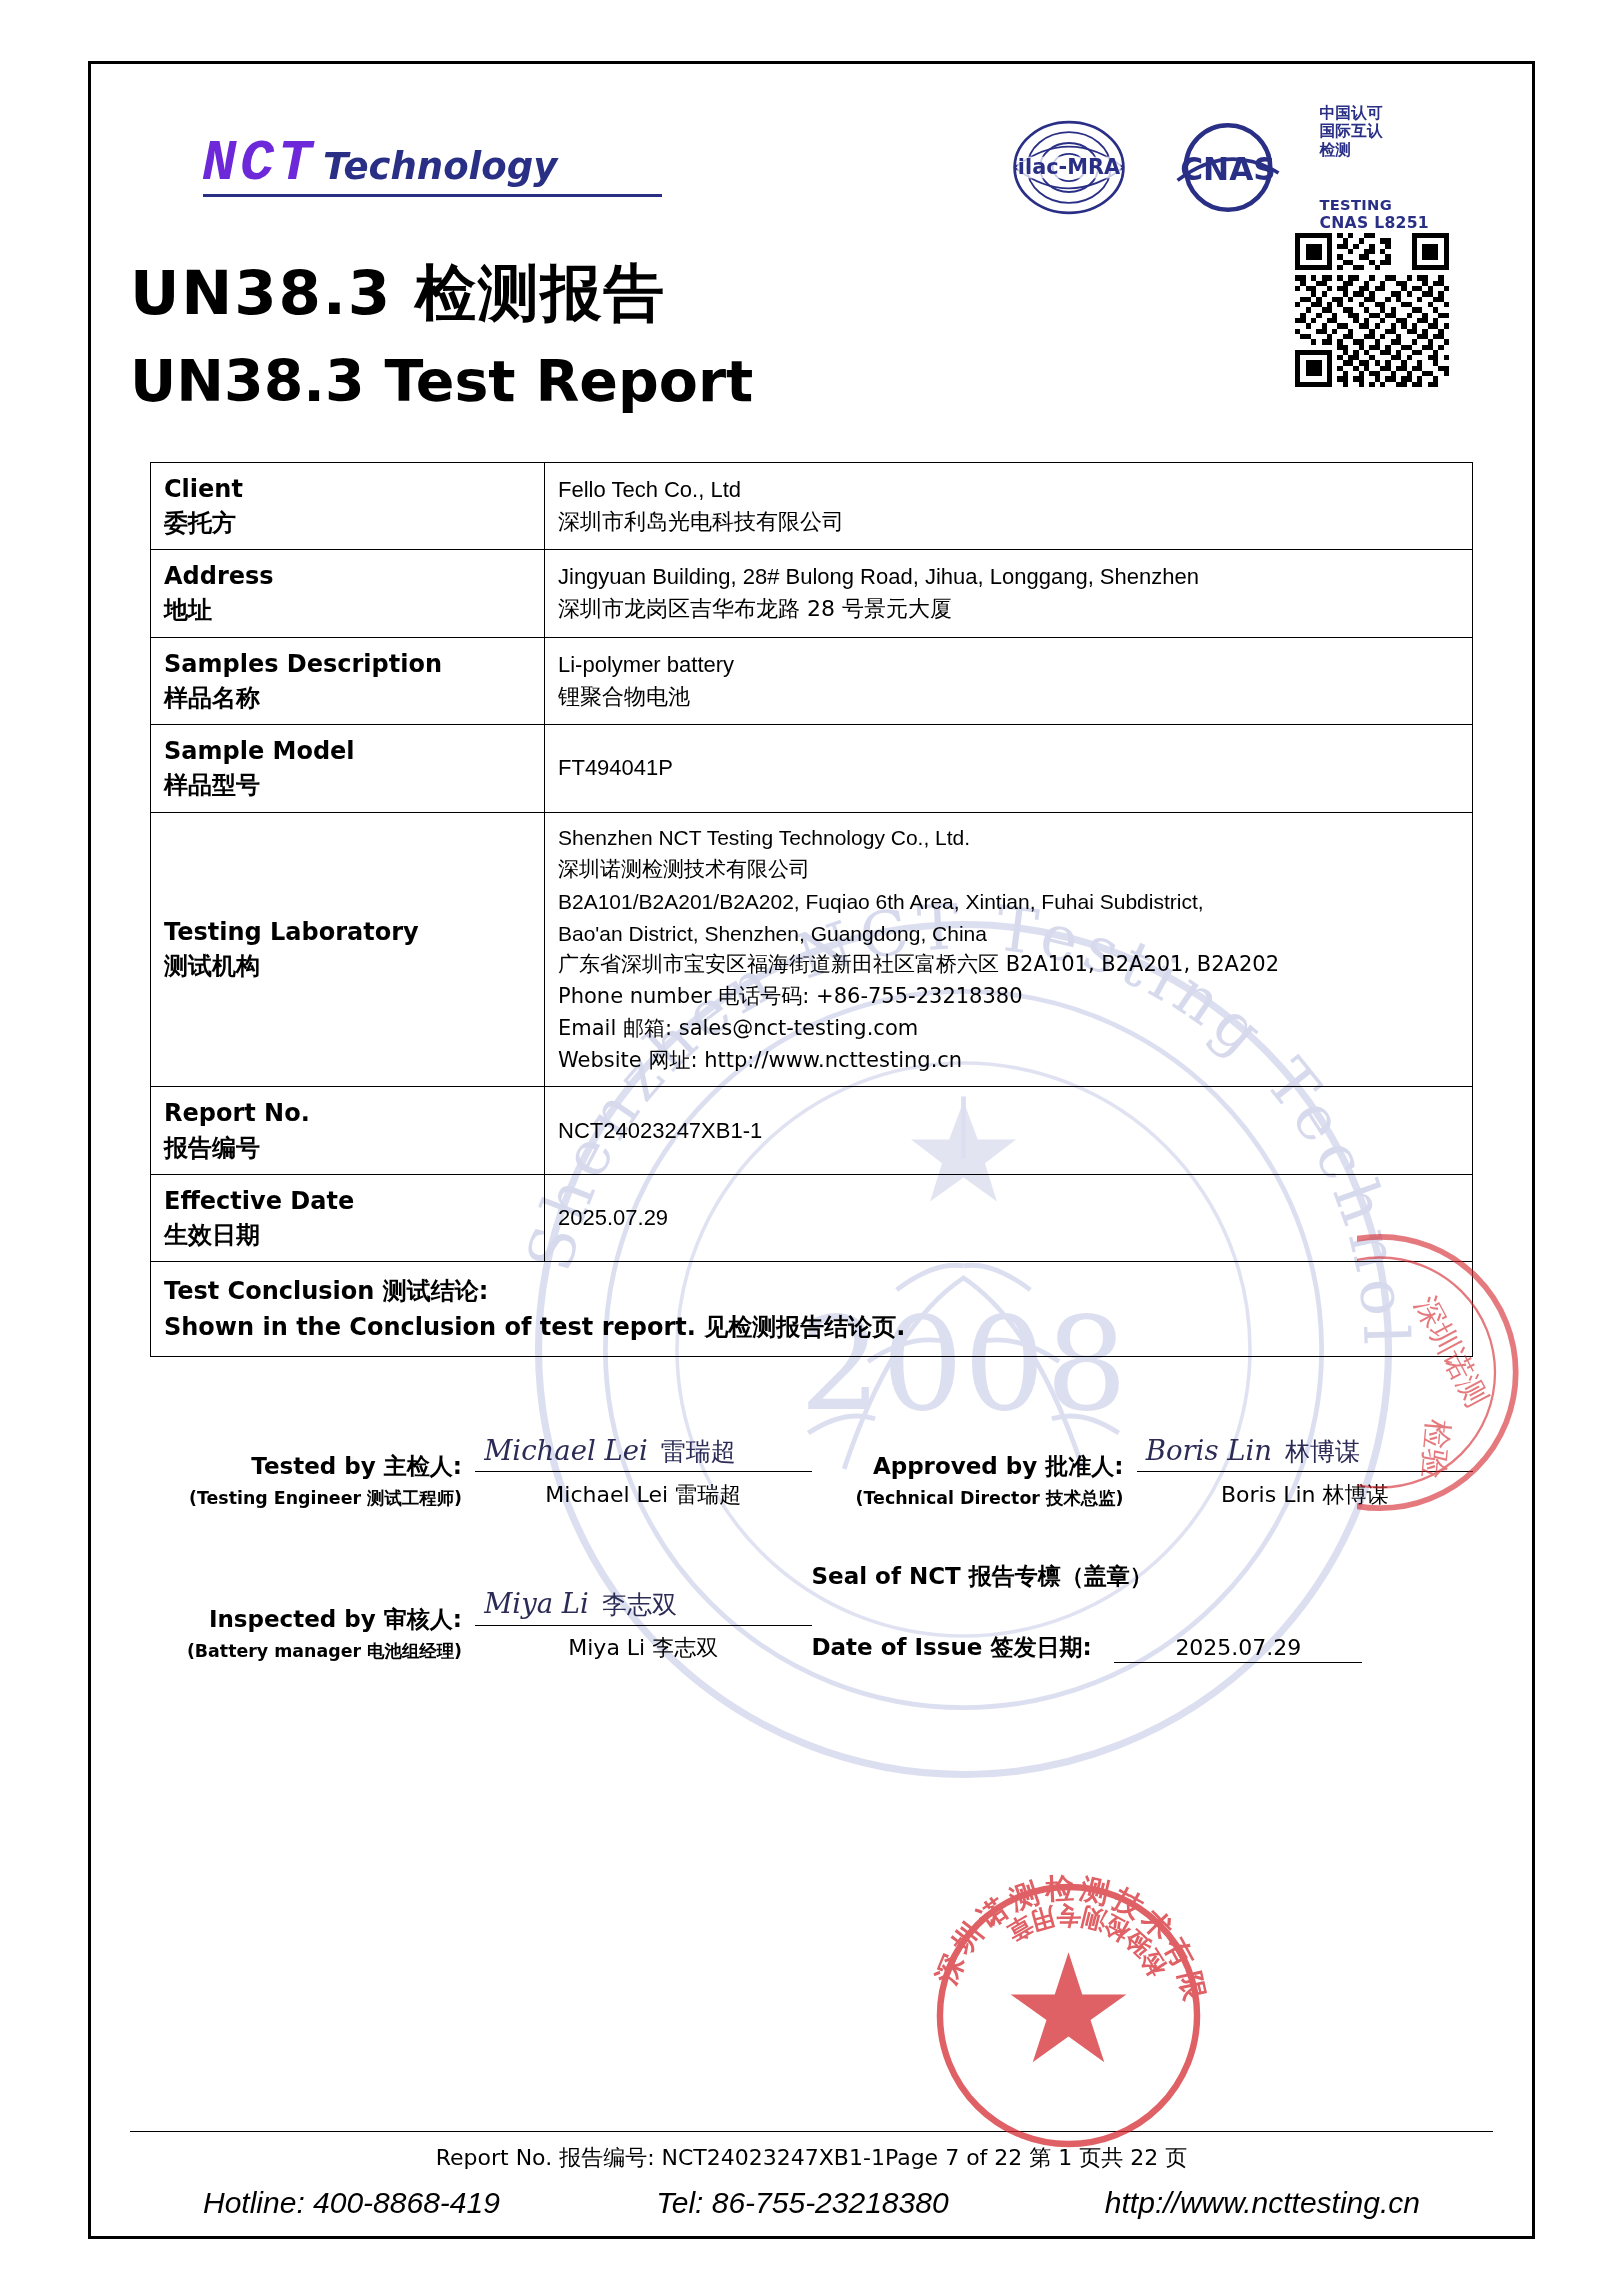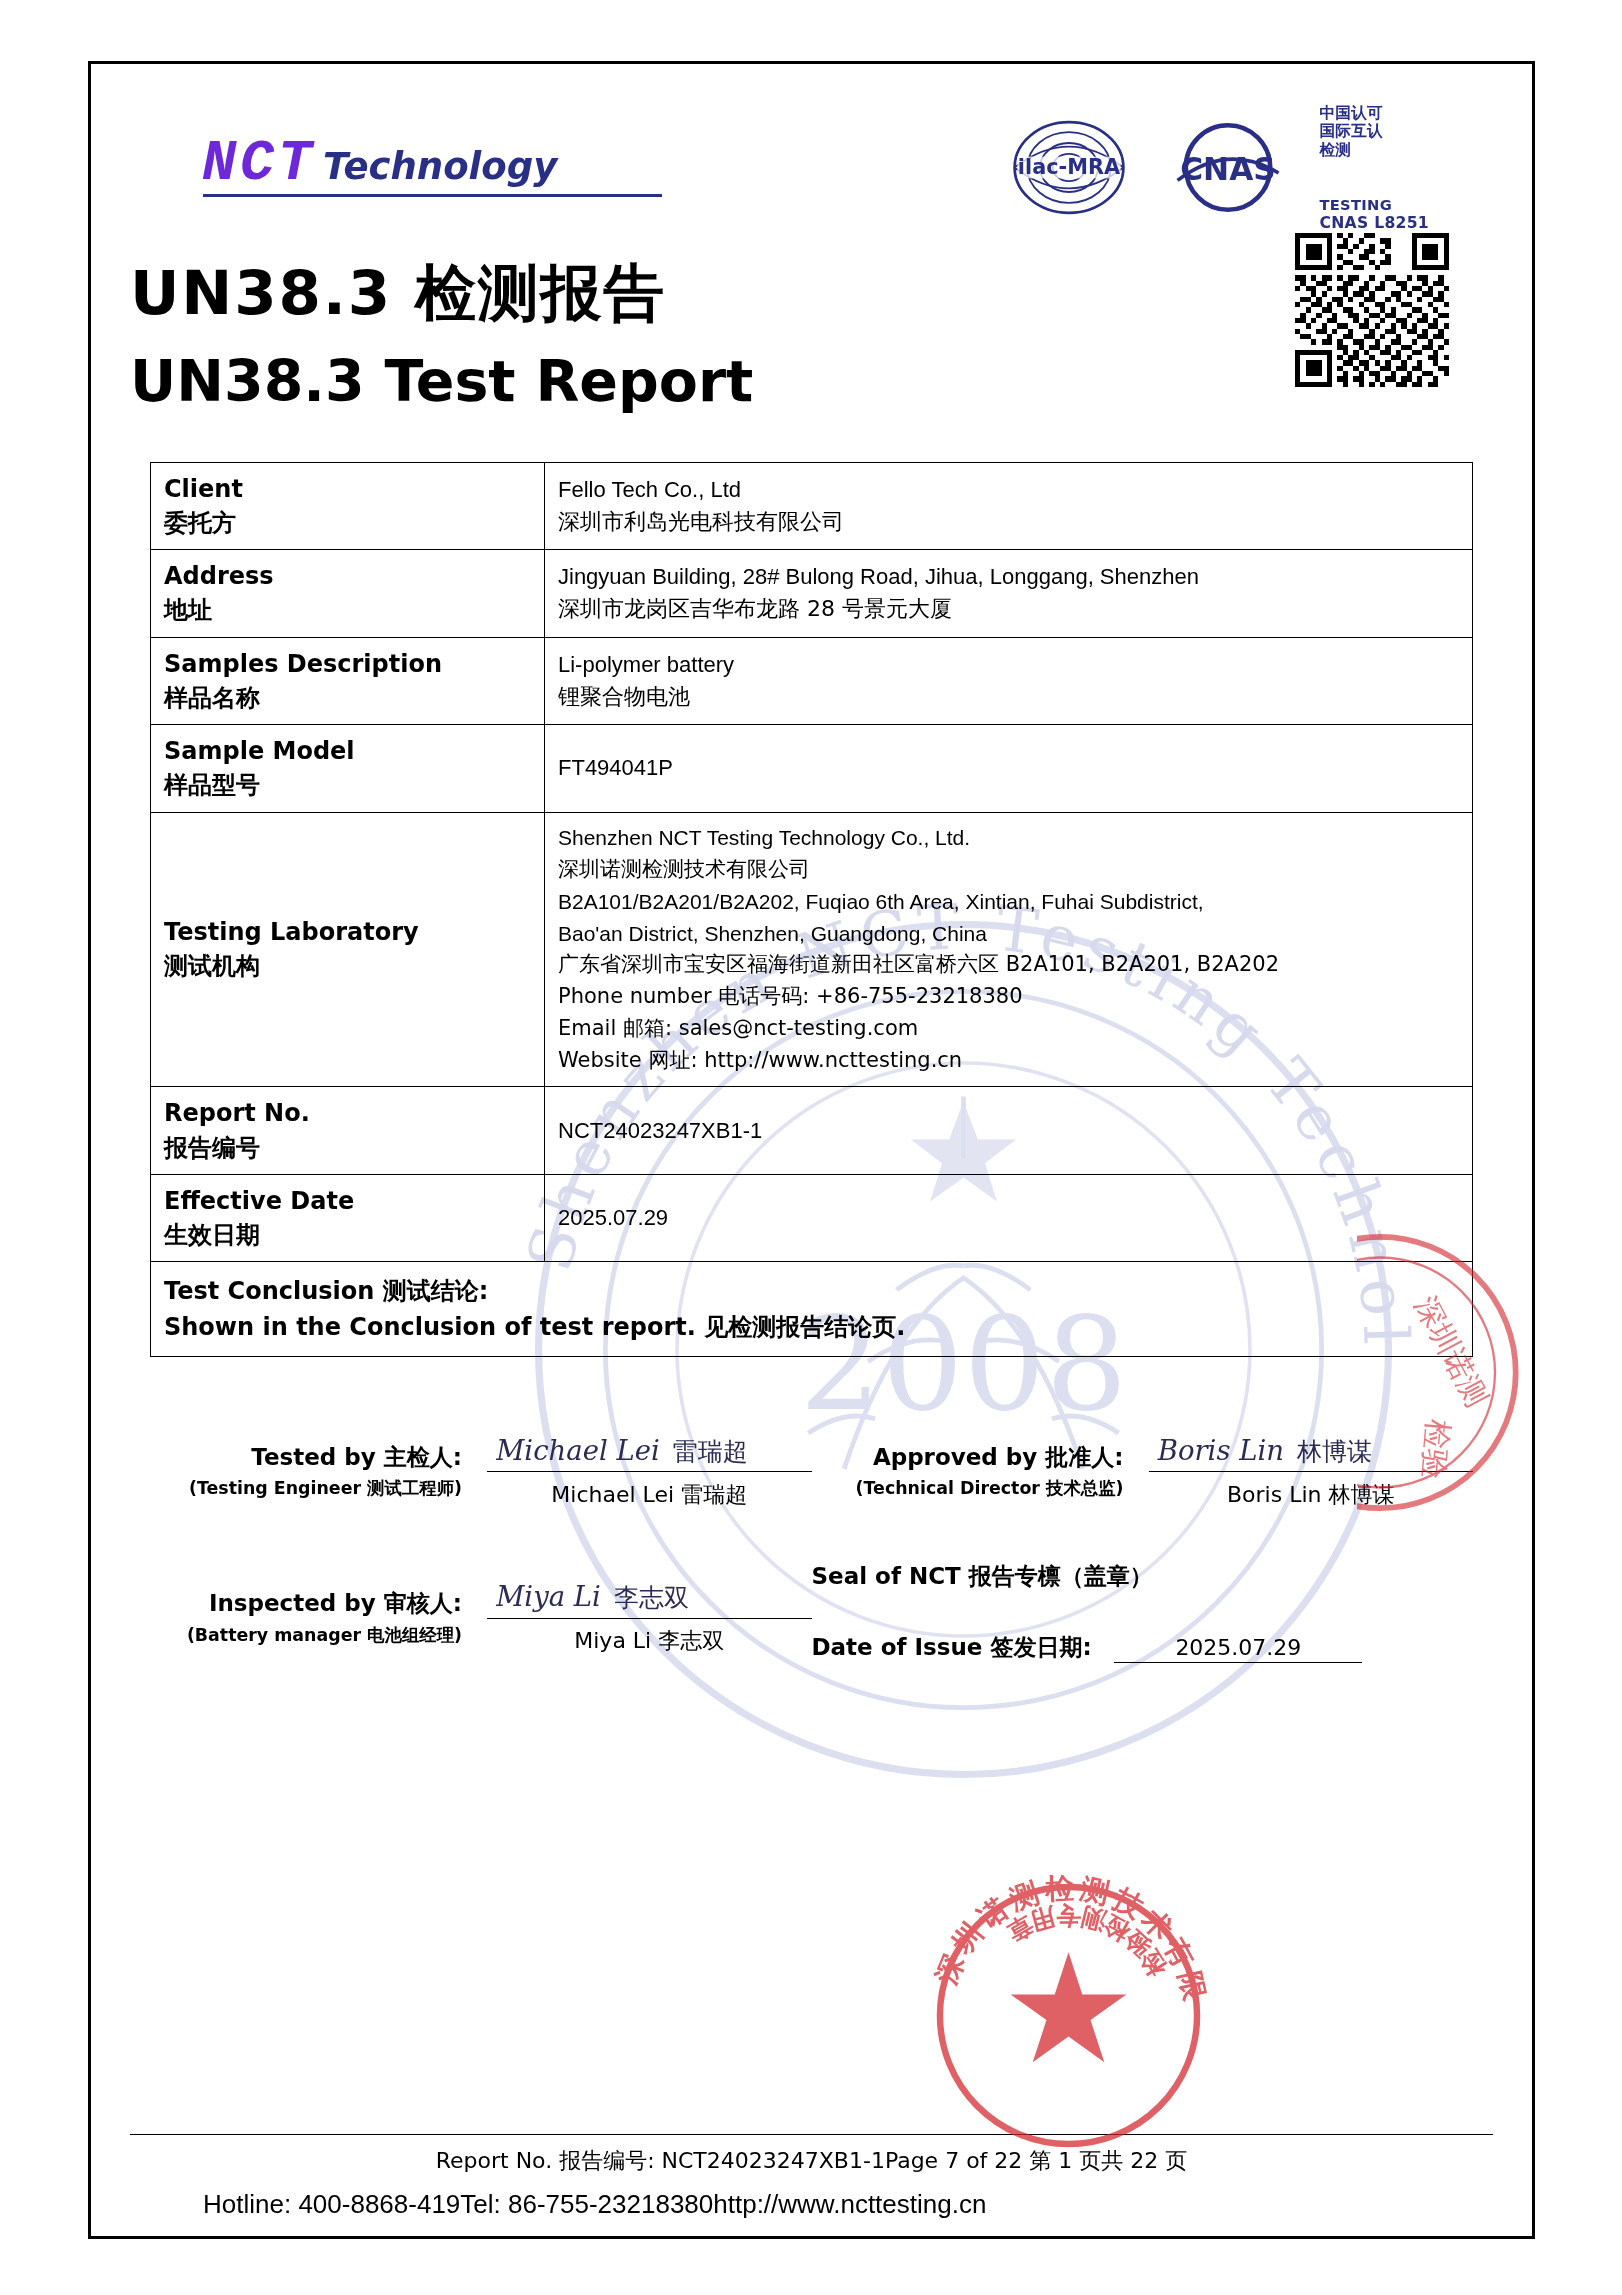--- a/index.html
+++ b/index.html
@@ -168,22 +168,21 @@
     margin: 55px 20px 0 20px;
     position: relative;
   }
   .sign-row {
     display: flex;
     margin-bottom: 42px;
   }
   .sign-col {
     width: 50%;
     display: flex;
-    align-items: center;
-    gap: 12px;
+    align-items: flex-end;
   }
   .sign-label {
     text-align: right;
     padding-top: 20px;
     width: 312px;
     flex: 0 0 312px;
     font-family: "DejaVu Sans", sans-serif;
   }
   .sign-label .l1 {
     font-size: 23px;
@@ -257,23 +256,25 @@
   }
   .footer-line1 {
     display: flex;
     justify-content: center;
     font-size: 22px;
     padding: 0 20px;
     font-family: "Liberation Sans", sans-serif;
   }
   .footer-line2 {
     display: flex;
-    font-size: 26px;
+    justify-content: space-between;
+    font-size: 30px;
     padding: 13px 73px 0 73px;
     font-family: "Liberation Sans", sans-serif;
+    font-style: italic;
   }
   .cn { font-family: "DejaVu Sans", sans-serif; }
 
   
   .wm-round {
     position: absolute;
     left: 395px;
     top: 808px;
     width: 955px;
     height: 955px;

